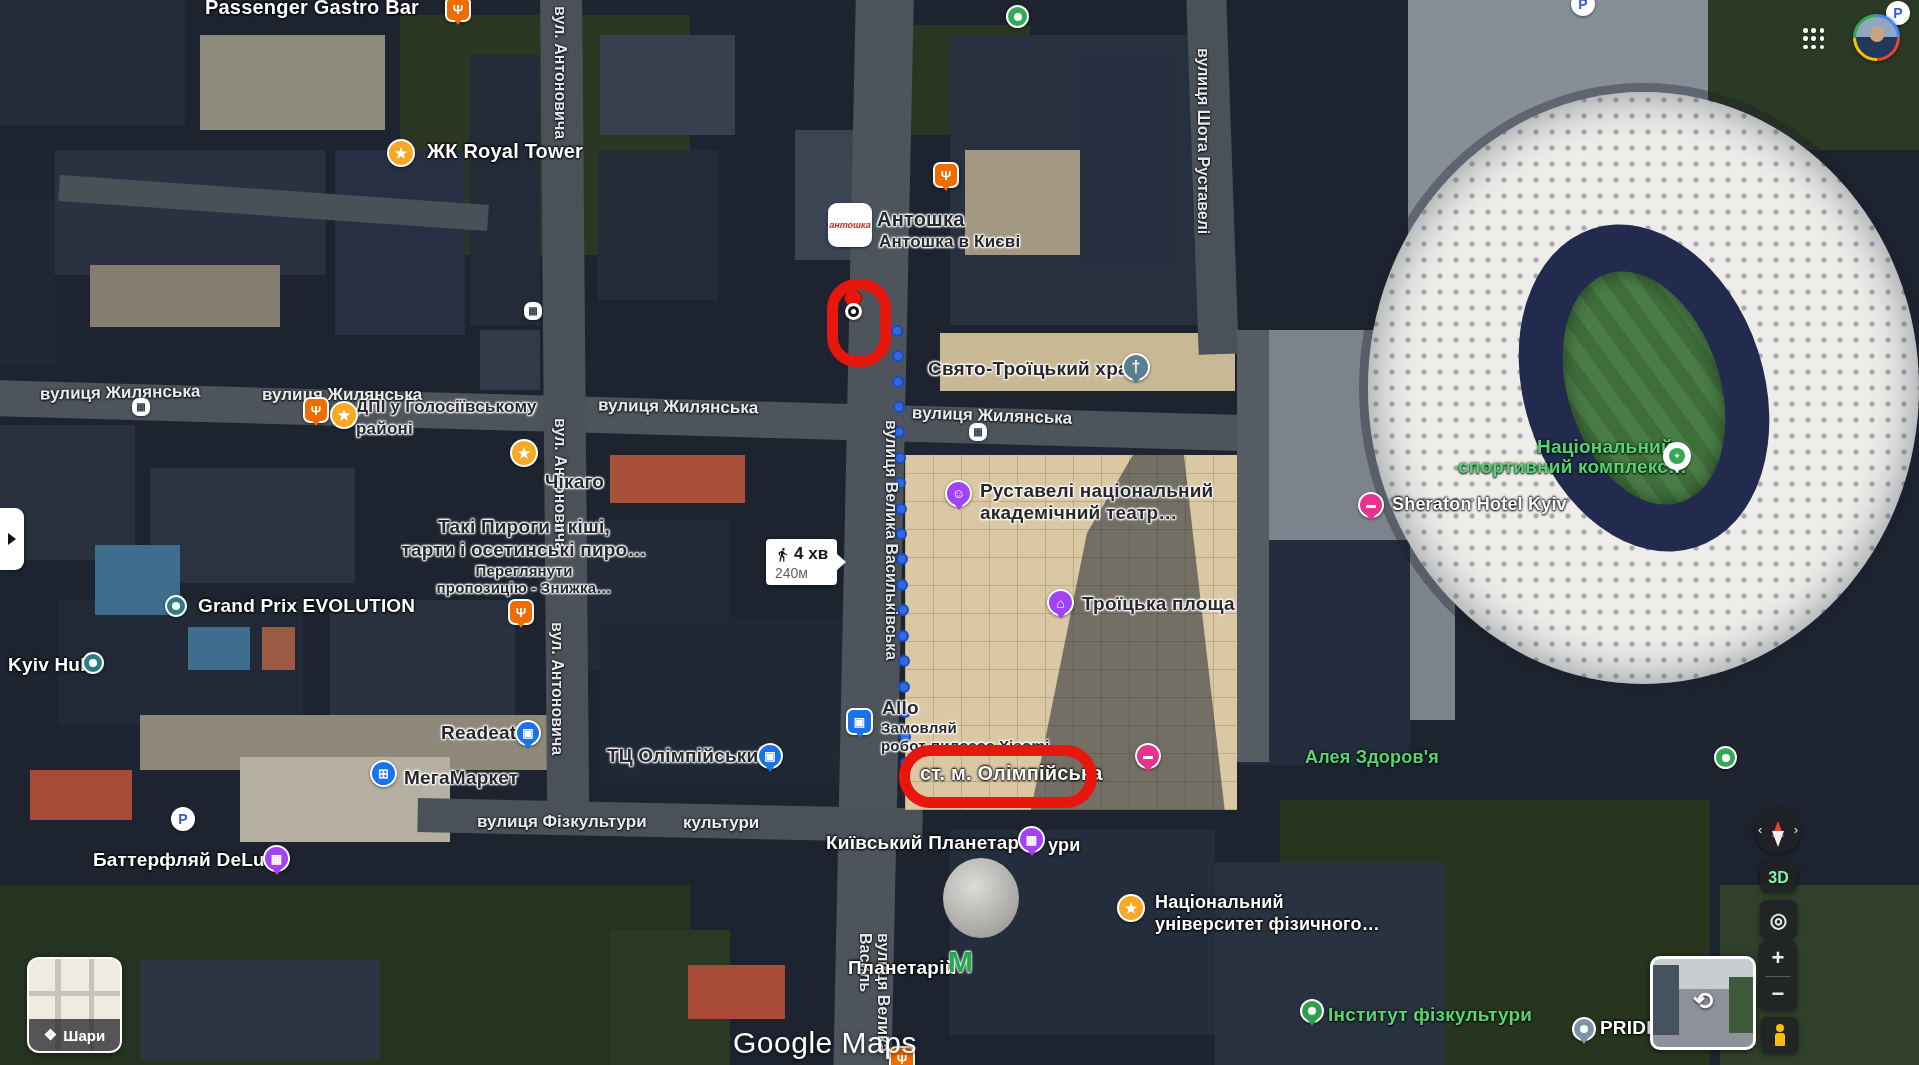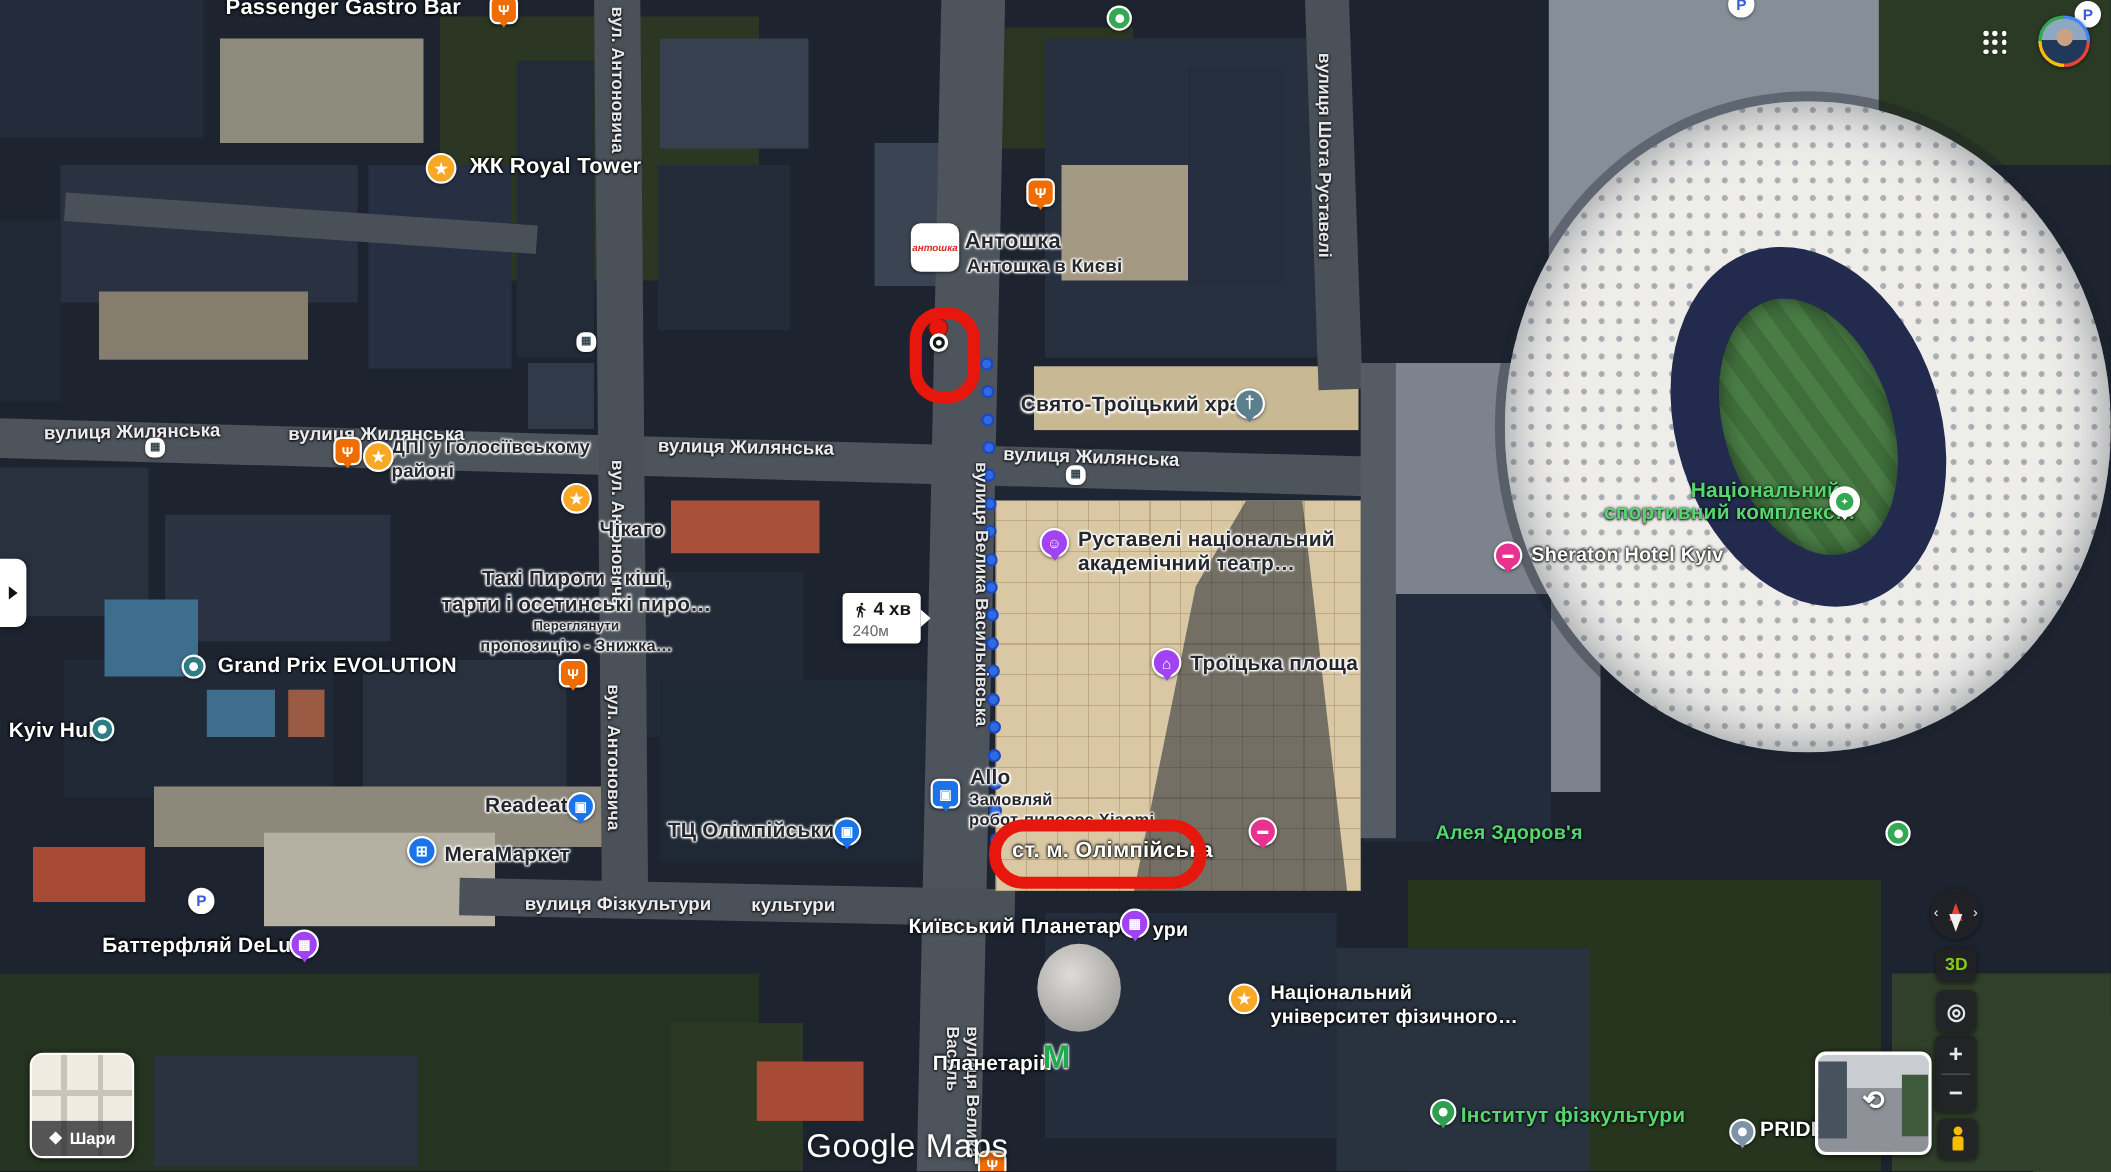--- a/index.html
+++ b/index.html
@@ -69,21 +69,21 @@
   #layers-btn .band{position:absolute;left:0;right:0;bottom:0;height:32px;background:rgba(33,33,38,.74);
      display:flex;align-items:center;justify-content:center;gap:6px;color:#fff;font-size:15px;font-weight:bold;}
   #compass{left:1755px;top:808px;width:46px;height:46px;border-radius:50%;background:rgba(32,33,36,.82);
      box-shadow:0 1px 4px rgba(0,0,0,.5);display:flex;align-items:center;justify-content:center;color:#fff;}
   #compass .needle{position:relative;width:0;height:0;}
   #compass .n{position:absolute;left:-6px;top:-16px;border:6px solid transparent;border-bottom:16px solid #ea4335;}
   #compass .s{position:absolute;left:-6px;top:0;border:6px solid transparent;border-top:16px solid #f1f1f1;}
   #compass .cw{position:absolute;font-size:13px;color:#e8eaed;top:14px;}
   .darkbtn{background:rgba(32,33,36,.86);border-radius:7px;box-shadow:0 1px 4px rgba(0,0,0,.5);
      color:#e8eaed;display:flex;align-items:center;justify-content:center;font-weight:bold;}
-  #btn-3d{left:1760px;top:862px;width:37px;height:31px;font-size:16px;color:#84cc16;}
+  #btn-3d{left:1760px;top:862px;width:37px;height:31px;font-size:16px;color:#86efac;}
   #btn-locate{left:1760px;top:900px;width:37px;height:39px;font-size:20px;}
   #zoom-ctl{left:1759px;top:941px;width:38px;height:70px;flex-direction:column;padding:0;}
   #zoom-ctl .zbtn{flex:1;width:100%;display:flex;align-items:center;justify-content:center;font-size:22px;color:#e8eaed;}
   #zoom-ctl .div{width:70%;height:1px;background:rgba(255,255,255,.25);}
   #pegman-btn{left:1761px;top:1017px;width:37px;height:37px;}
   #pegman-btn .head{width:8px;height:8px;border-radius:50%;background:#fbbc04;position:absolute;top:7px;left:50%;transform:translateX(-50%);}
   #pegman-btn .body{width:10px;height:13px;border-radius:3px 3px 1px 1px;background:#fbbc04;position:absolute;top:16px;left:50%;transform:translateX(-50%);}
   #sv-thumb{left:1650px;top:956px;width:106px;height:94px;border-radius:10px;border:3px solid #fff;
      box-shadow:0 1px 6px rgba(0,0,0,.6);overflow:hidden;
      background:linear-gradient(180deg,#c9cdd2 0 34%,#8e9298 34% 100%);}
@@ -196,21 +196,21 @@
       <div class="lbl light" style="left: 205px; top: -4px; font-size: 20px;">Passenger Gastro Bar</div>
       <div class="lbl light" style="left: 427px; top: 140px; font-size: 20px;">ЖК Royal Tower</div>
       <div class="lbl dark" style="left: 877px; top: 208px; font-size: 20px;">Антошка</div>
       <div class="lbl dark" style="left: 879px; top: 232px; font-size: 17px;">Антошка в Києві</div>
       <div class="lbl dark" style="left: 928px; top: 358px; font-size: 19px;">Свято-Троїцький храм</div>
       <div class="lbl dark" style="left: 356px; top: 397px; font-size: 17px;">ДПІ у Голосіївському</div>
       <div class="lbl dark" style="left: 356px; top: 419px; font-size: 17px;">районі</div>
       <div class="lbl dark" style="left: 545px; top: 441px; font-size: 19px; margin-top: 30px;">Чікаго</div>
       <div class="lbl dark center" style="left: 524px; top: 516px; font-size: 19px;">Такі Пироги - кіші,</div>
       <div class="lbl dark center" style="left: 524px; top: 539px; font-size: 19px;">тарти і осетинські пиро…</div>
-      <div class="lbl dark center" style="left: 524px; top: 562px; font-size: 12px;">Переглянути</div>
+      <div class="lbl dark center" style="left: 524px; top: 562px; font-size: 15px;">Переглянути</div>
       <div class="lbl dark center" style="left: 524px; top: 579px; font-size: 15px;">пропозицію - Знижка…</div>
       <div class="lbl light" style="left: 198px; top: 595px; font-size: 19px;">Grand Prix EVOLUTION</div>
       <div class="lbl light" style="left: 8px; top: 654px; font-size: 19px;">Kyiv Hub</div>
       <div class="lbl dark" style="left: 441px; top: 722px; font-size: 19px;">Readeat</div>
       <div class="lbl dark" style="left: 404px; top: 767px; font-size: 19px;">МегаМаркет</div>
       <div class="lbl dark" style="left: 607px; top: 745px; font-size: 19px;">ТЦ Олімпійський</div>
       <div class="lbl dark" style="left: 882px; top: 697px; font-size: 19px;">Allo</div>
       <div class="lbl dark" style="left: 881px; top: 719px; font-size: 15px; text-align: right;">Замовляй</div>
       <div class="lbl dark" style="left: 881px; top: 737px; font-size: 15px;">робот-пилосос Xiaomi</div>
       <div class="lbl light" style="left: 920px; top: 762px; font-size: 20px;">ст. м. Олімпійська</div>

